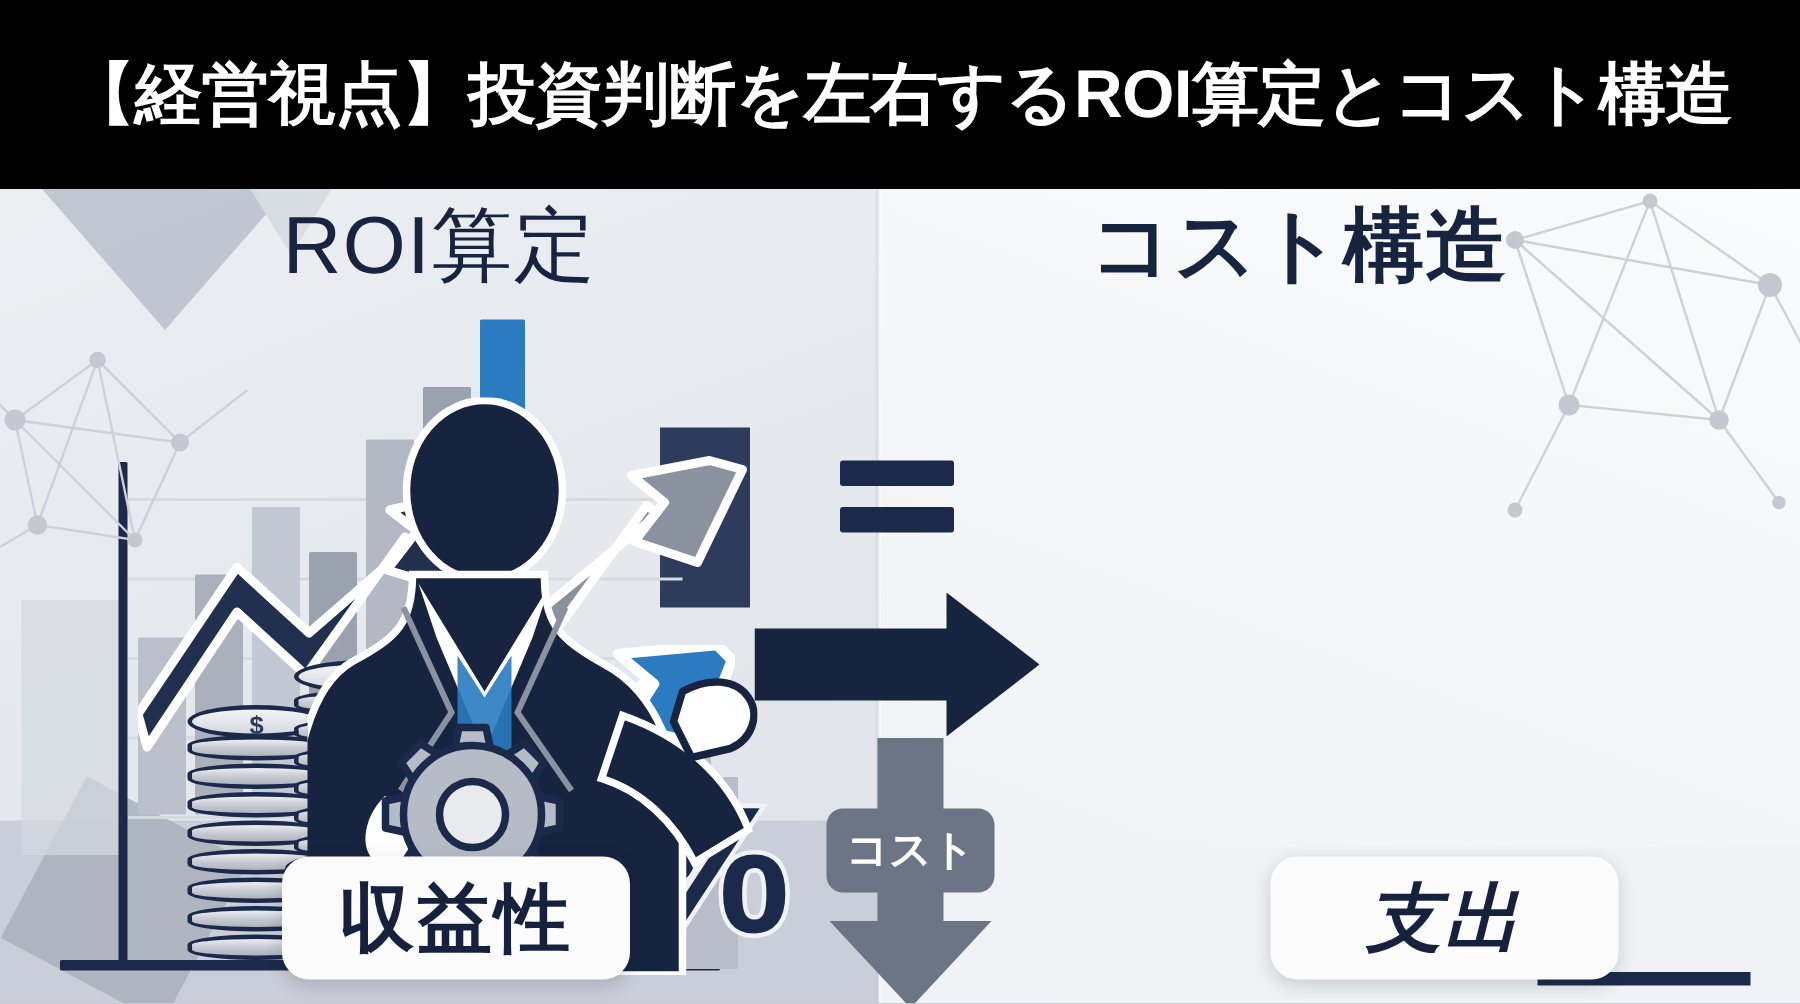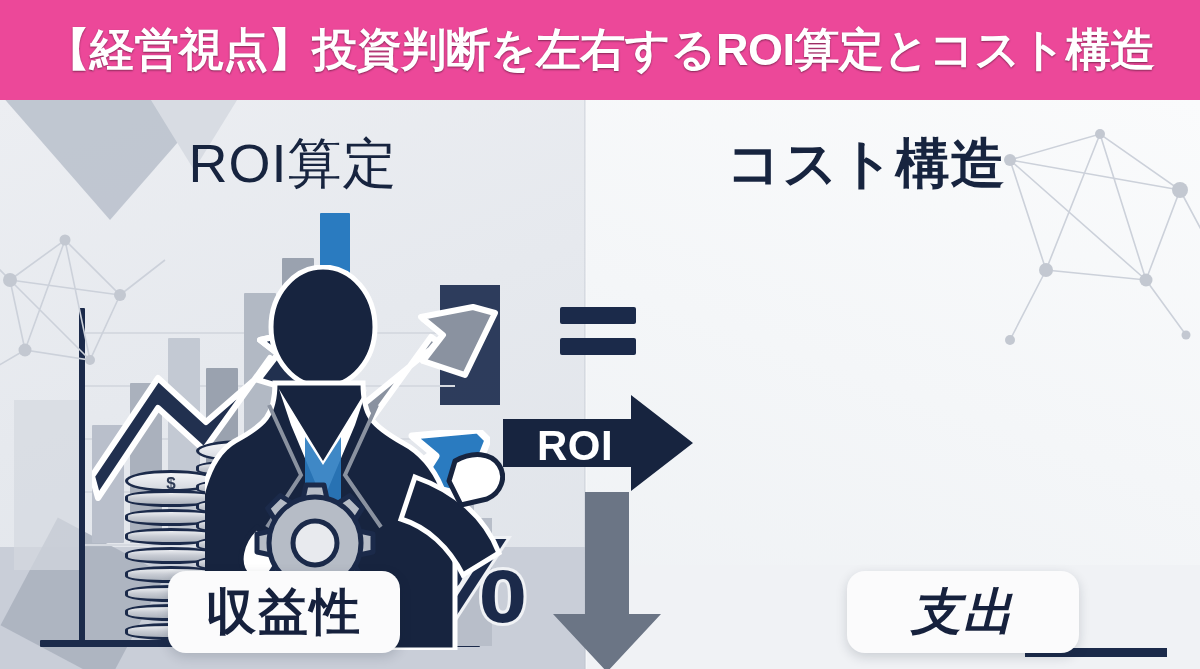--- a/index.html
+++ b/index.html
@@ -7,22 +7,22 @@
 
   #infographic{
     position:relative;
     width:1200px;height:669px;
     overflow:hidden;
     background:#0f1b33;
   }
 
   
   .header-bar{
-    position:absolute;left:0;top:0;width:1200px;height:100px;
-    background:#ec4899;
+    position:absolute;left:0;top:0;width:1200px;height:126px;
+    background:#000000;
     display:flex;align-items:center;justify-content:center;
     z-index:40;
   }
   .header-title{
     color:#ffffff;
     font-size:45px;
     font-weight:bold;
     letter-spacing:-0.5px;
     white-space:nowrap;
     text-shadow:0 1px 2px rgba(0,0,0,.45);
@@ -176,21 +176,21 @@
     height:82px;min-width:232px;
     background:#fbfbfc;
     border-radius:18px;
     display:flex;align-items:center;justify-content:center;
     box-shadow:0 4px 12px rgba(20,30,50,.17);
     z-index:35;
   }
   .pill span{
     color:#16213d;font-size:50px;font-weight:bold;letter-spacing:2px;
   }
-  .pill-left{left:168px;}
+  .pill-left{left:188px;}
   .pill-right{left:847px;font-style:italic;}
 </style>
 </head>
 <body>
 
 <div id="infographic">
 
   <div class="header-bar">
     <div class="header-title">【経営視点】投資判断を左右するROI算定とコスト構造</div>
   </div>
@@ -386,27 +386,27 @@
 
     <div class="equals">
       <span></span>
       <span></span>
     </div>
 
     <div class="roi-arrow">
       <svg width="190" height="96" viewBox="0 0 190 96" style="position:absolute;left:0;top:0;">
         <path d="M0 24 L128 24 L128 0 L190 48 L128 96 L128 72 L0 72 Z" fill="#17243f"></path>
       </svg>
-      <div class="roi-label">ROI</div>
     </div>
 
     <div class="cost-arrow">
       <svg width="124" height="180" viewBox="0 0 124 180" style="position:absolute;left:0;top:0;">
         <path d="M40 0 L84 0 L84 122 L116 122 L62 180 L8 122 L40 122 Z" fill="#6b7585"></path>
       </svg>
+      <div class="cost-pill">コスト</div>
     </div>
 
     <div style="position:absolute;left:0;top:28px;width:586px;text-align:center;z-index:36;">
       <span style="font-size:54px;font-weight:normal;color:#17243f;letter-spacing:1px;">ROI算定</span>
     </div>
     <div style="position:absolute;left:586px;top:28px;width:560px;text-align:center;z-index:36;">
       <span style="font-size:54px;font-weight:bold;color:#17243f;letter-spacing:1px;">コスト構造</span>
     </div>
 
     <div class="pill pill-left">

